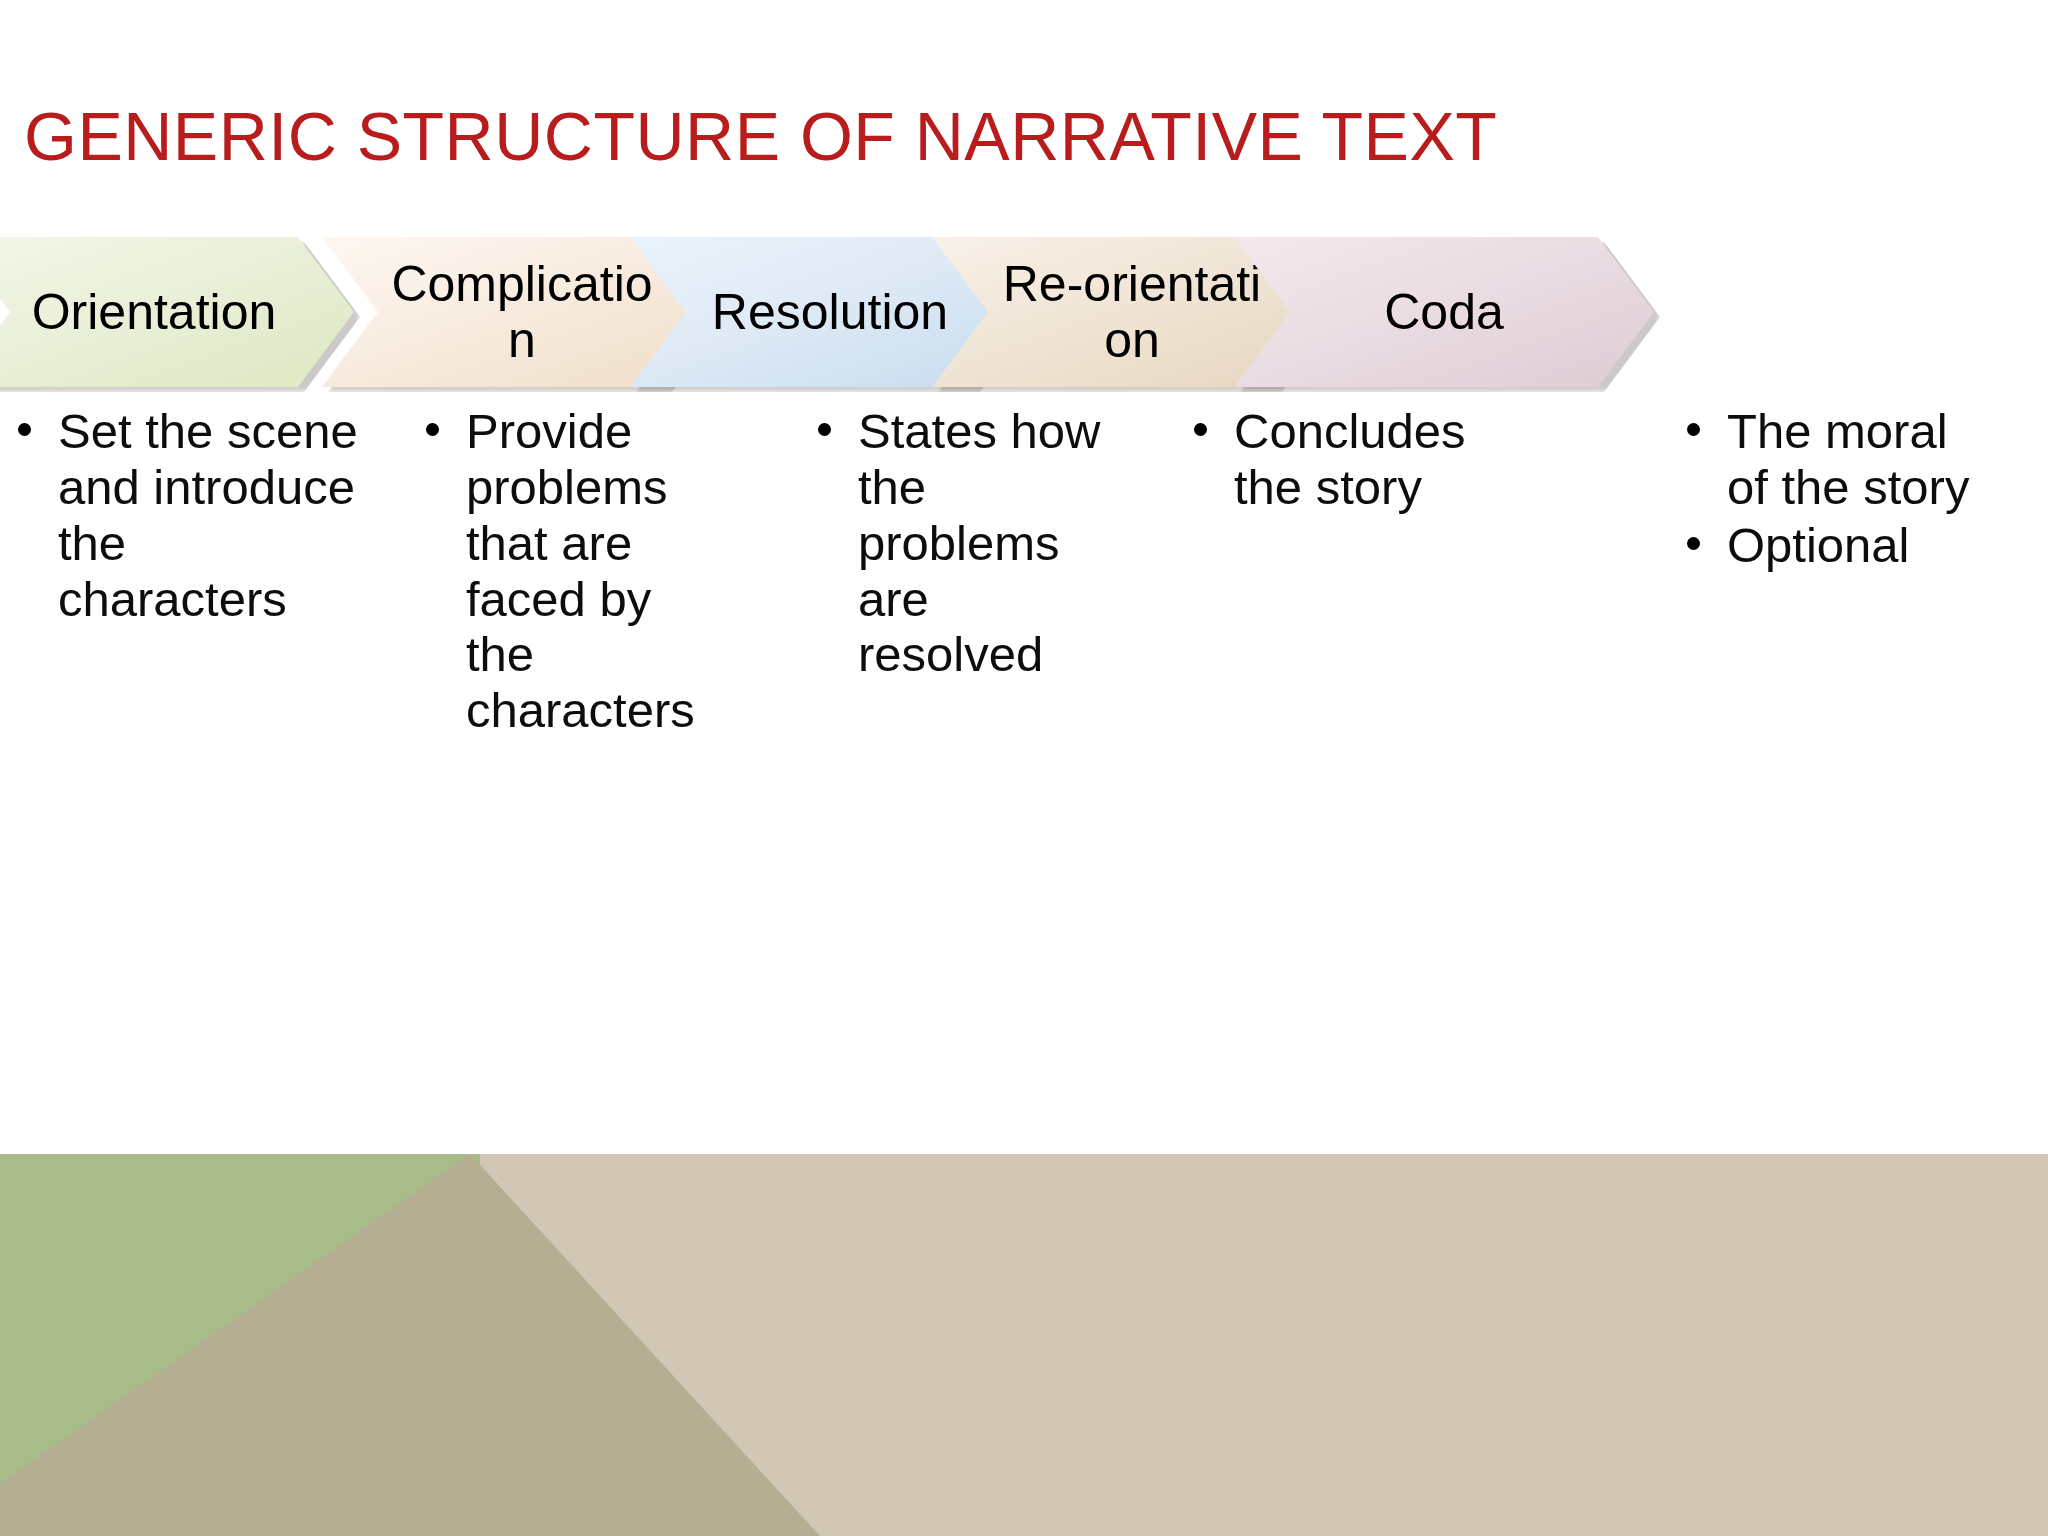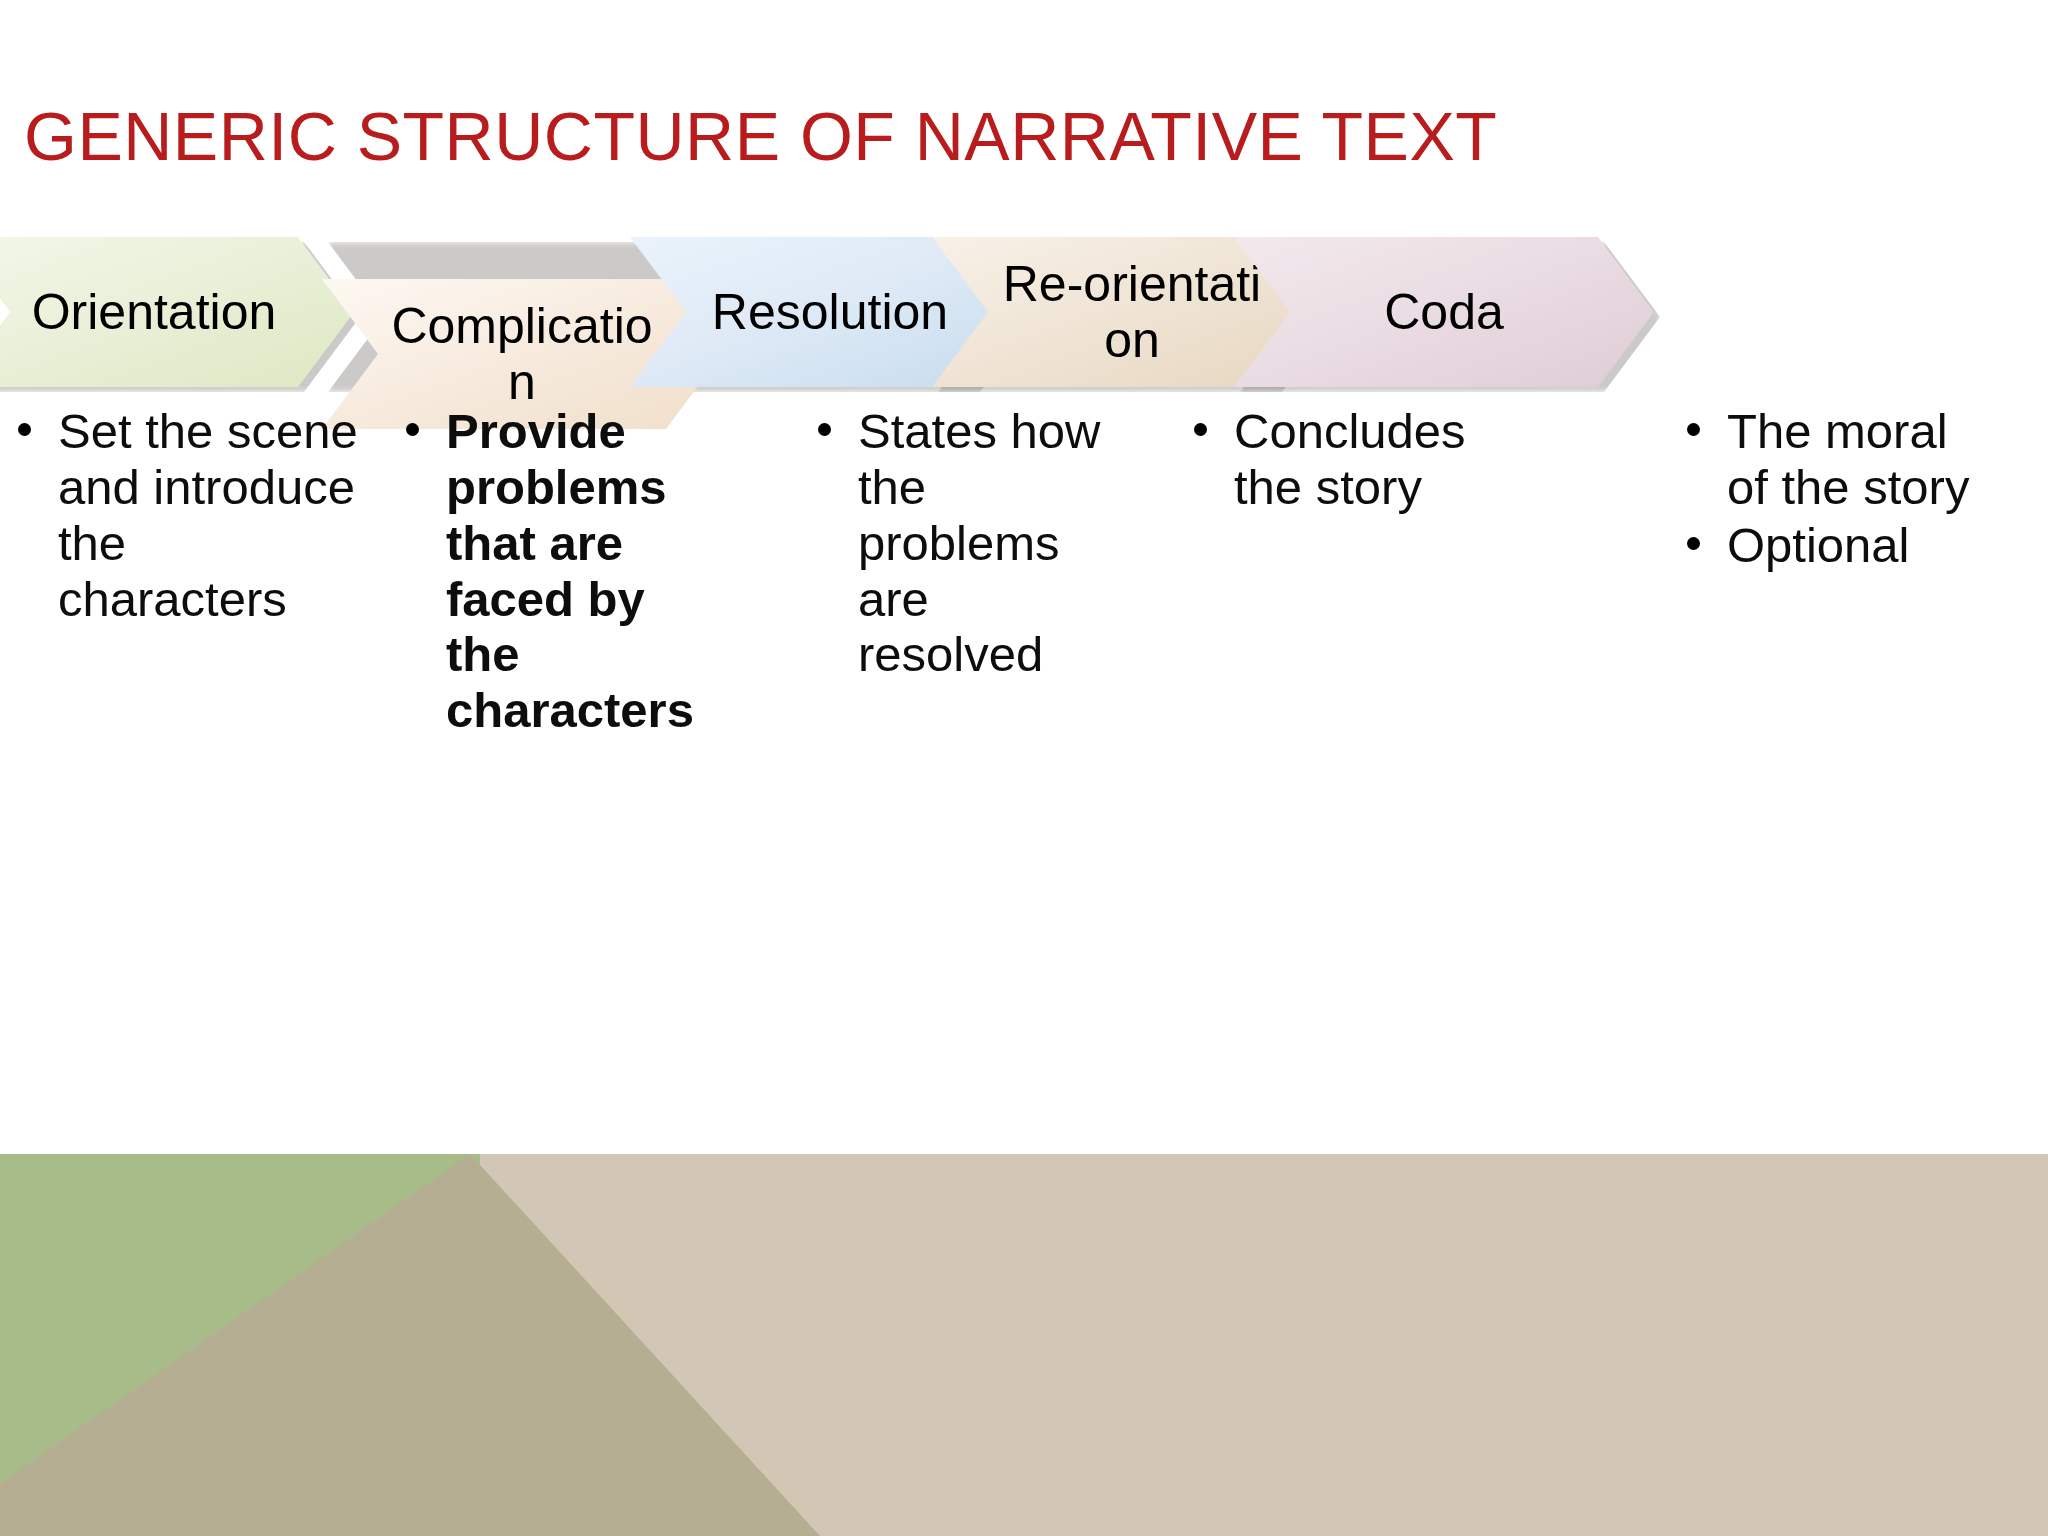--- a/index.html
+++ b/index.html
@@ -80,21 +80,21 @@
     text-align: center;
     width: 100%;
     padding: 0 58px;
     box-sizing: border-box;
     word-break: break-all;
     overflow: visible;
   }
 
   
   #chev-0 { left: -58px;  width: 400px; background: linear-gradient(160deg, #f3f7e9 0%, #eaf0d9 45%, #dde8c2 100%); }
-  #chev-1 { left: 310px;  width: 400px; background: linear-gradient(160deg, #fdf8f2 0%, #f8ece0 45%, #f0dfc9 100%); margin-top: 42px; }
+  #chev-1 { left: 310px;  width: 400px; background: linear-gradient(160deg, #fdf8f2 0%, #f8ece0 45%, #f0dfc9 100%); }
   #chev-2 { left: 618px;  width: 400px; background: linear-gradient(160deg, #eaf3fb 0%, #dfeaf6 45%, #c6dcee 100%); }
   #chev-3 { left: 920px;  width: 400px; background: linear-gradient(160deg, #f8f1e8 0%, #f0e5d6 45%, #e6d6bf 100%); }
   #chev-4 { left: 1222px; width: 420px; background: linear-gradient(160deg, #f3e9ed 0%, #eaddE3 45%, #dfccd4 100%); }
 
   #shad-0 { left: -52px;  width: 400px; }
   #shad-1 { left: 316px;  width: 400px; }
   #shad-2 { left: 624px;  width: 400px; }
   #shad-3 { left: 926px;  width: 400px; }
   #shad-4 { left: 1228px; width: 420px; }
 
@@ -105,21 +105,21 @@
     top: 392px;
     width: 2048px;
     height: 520px;
   }
 
   .bullet-col {
     position: absolute;
     top: 0;
   }
   #col-0 { left: 0px;    width: 374px; }
-  #col-1 { left = 0; left: 388px;  width: 336px; font-weight: bold; }
+  #col-1 { left = 0; left: 408px;  width: 336px; }
   #col-2 { left: 800px;  width: 320px; }
   #col-3 { left: 1176px; width: 330px; }
   #col-4 { left: 1669px; width: 340px; }
 
   .bullet-list {
     list-style: none;
     margin: 0;
     padding: 12px;
   }
 

